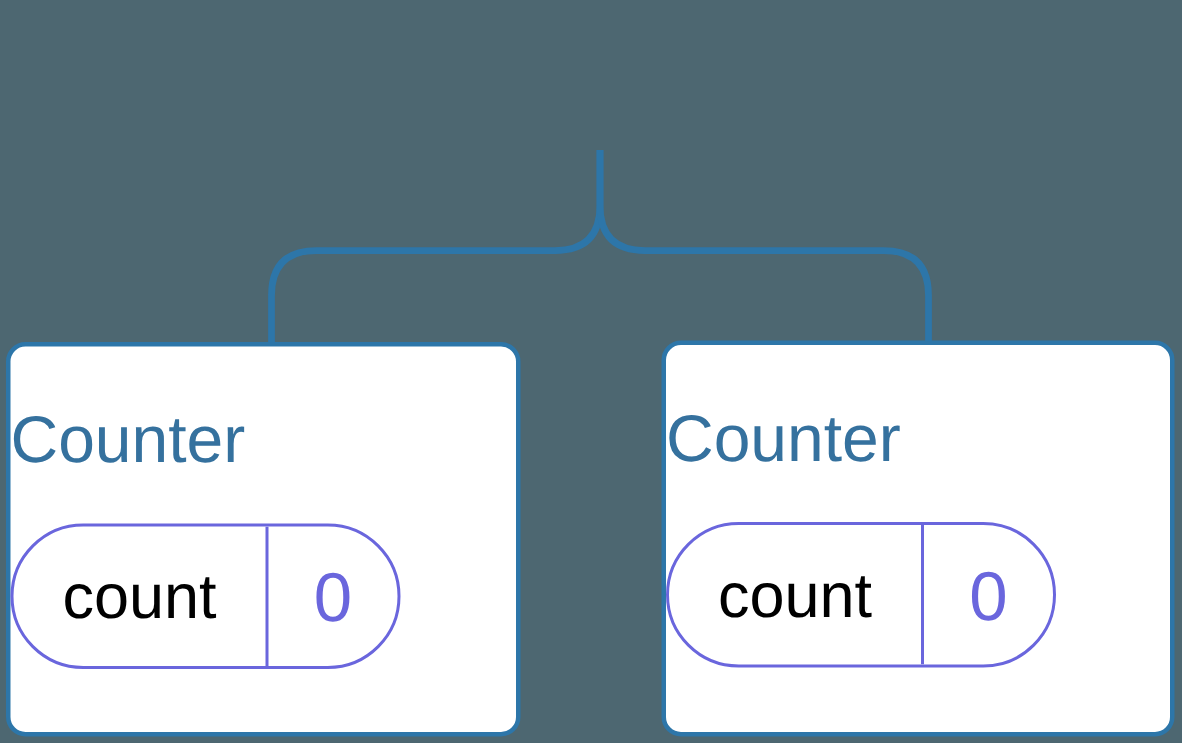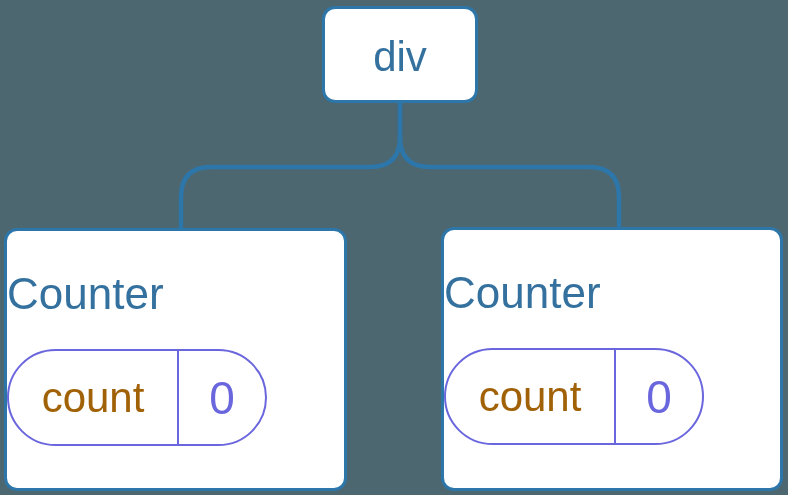--- a/index.html
+++ b/index.html
@@ -80,21 +80,21 @@
     align-items: stretch;
     background: #ffffff;
     overflow: hidden;
   }
   .pill-key {
     flex: 1;
     display: flex;
     align-items: center;
     justify-content: center;
     border-right: 2.5px solid #6a66dd;
-    color: #a16207;
+    color: #000000;
     font-size: 42px;
     font-weight: 500;
   }
   .pill-value {
     width: 86px;
     display: flex;
     align-items: center;
     justify-content: center;
     color: #6a66dd;
     font-size: 46px;
@@ -104,23 +104,20 @@
 </head>
 <body>
 
 <div class="stage">
 
   <svg class="connector" viewBox="0 0 788 495" xmlns="http://www.w3.org/2000/svg" aria-hidden="true">
     <path d="M 400 100 L 400 137 Q 400 167 370 167 L 211 167 Q 181 167 181 197 L 181 230" fill="none" stroke="#2d76a9" stroke-width="4.5"></path>
     <path d="M 400 100 L 400 137 Q 400 167 430 167 L 589 167 Q 619 167 619 197 L 619 230" fill="none" stroke="#2d76a9" stroke-width="4.5"></path>
   </svg>
 
-  <div class="node node-root">
-    <span class="node-root-label">div</span>
-  </div>
 
   <div class="node card card-left">
     <span class="card-title">Counter</span>
     <div class="state-pill">
       <span class="pill-key">count</span>
       <span class="pill-value">0</span>
     </div>
   </div>
 
   <div class="node card card-right">

